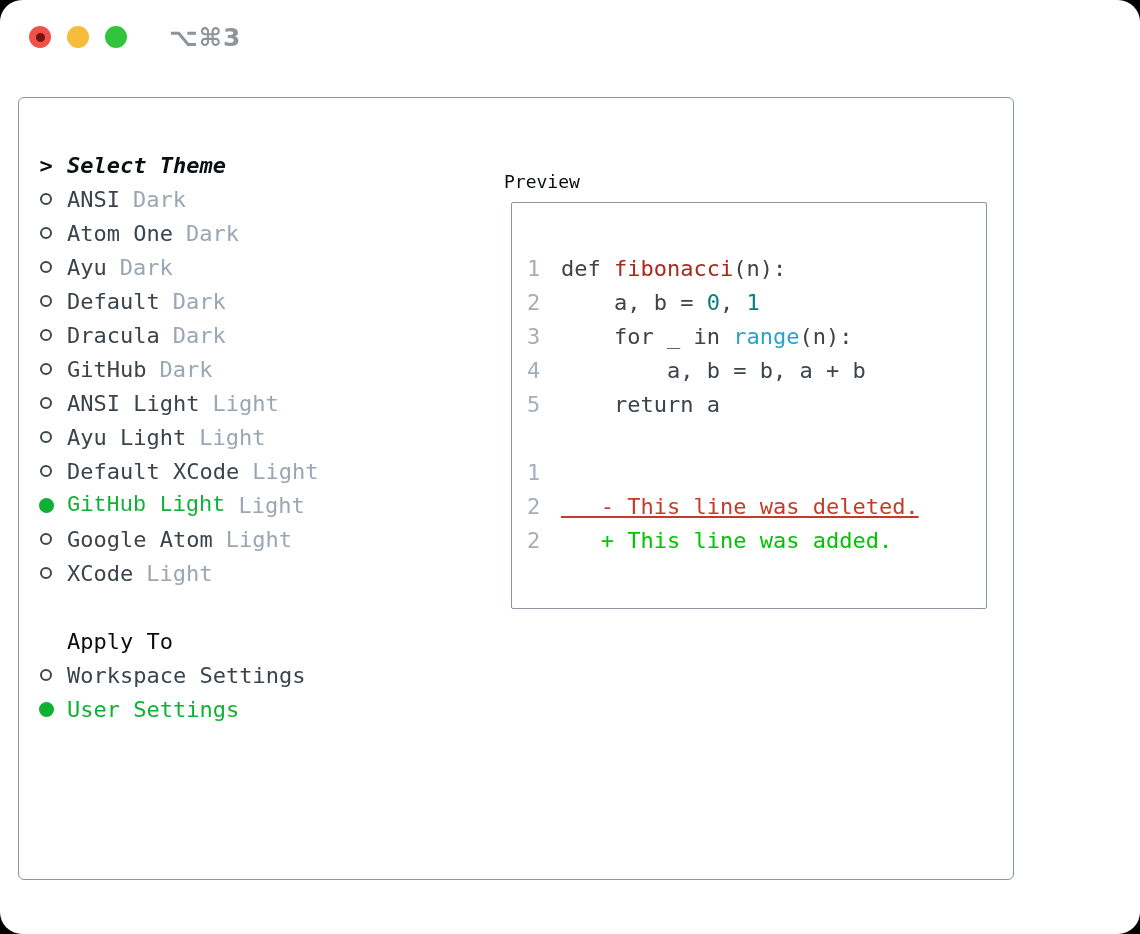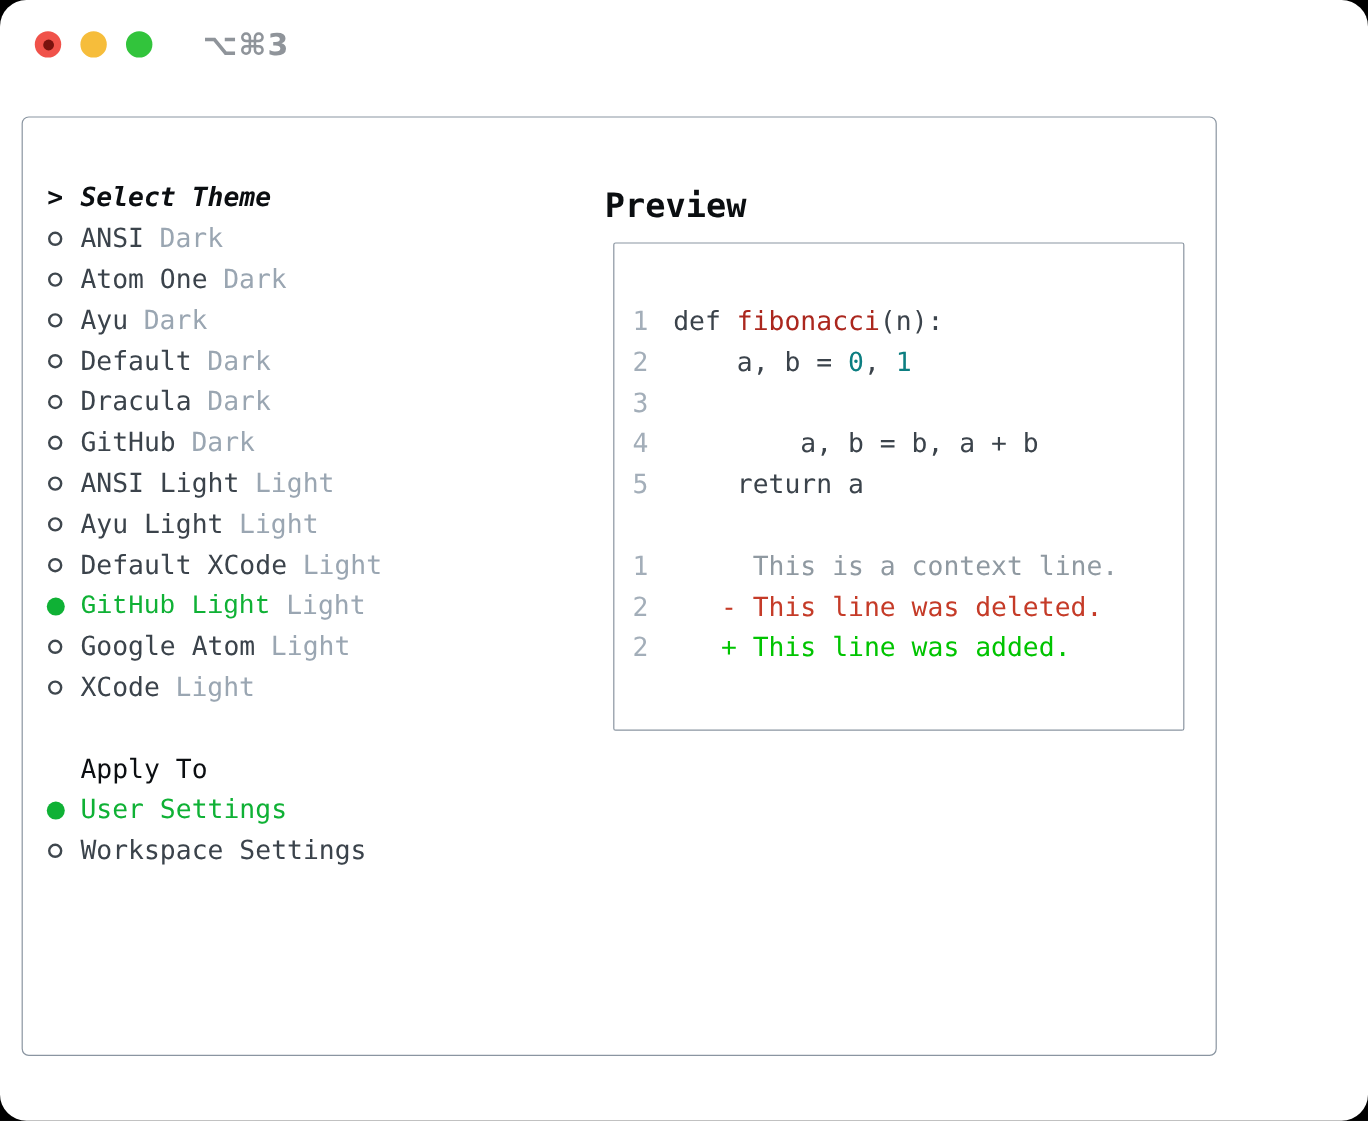--- a/index.html
+++ b/index.html
@@ -31,36 +31,36 @@
   .header-label{font-weight:bold;color:var(--heading-black,#0b0e11);font-style:italic;}
   .t-name{white-space:pre;}
   .t-name.green{color:var(--accent-green,#0fb135);font-family:Liberation Mono, monospace;}
   .t-variant{color:var(--muted-gray,#9aa6b2);margin-left:13px;white-space:pre;}
   .section-label{color:var(--heading-black,#0b0e11);}
   .opt-label.green{color:var(--accent-green,#0fb135);}
   .spacer{height:34px;}
   .hint{color:var(--muted-gray,#9aa6b2);line-height:34px;width:440px;}
 
   
-  .preview-label{position:absolute;left:485px;top:56px;height:34px;display:flex;align-items:center;
-    font-size:28px;font-weight:bold;color:var(--heading-black,#0b0e11);}
+  .preview-label{position:absolute;left:485px;top:66px;height:34px;display:flex;align-items:center;
+    font-size:18px;font-weight:normal;color:var(--heading-black,#0b0e11);}
   .preview-box{
     position:absolute;left:492px;top:104px;width:476px;height:407px;
     border:1.5px solid var(--border-gray,#8a95a1);border-radius:2px;background:#fff;
     padding:48px 0 0 15px;overflow:hidden;
   }
   .crow{display:flex;align-items:center;height:34px;font-size:22px;}
   .lnum{display:inline-block;width:34px;flex:none;color:var(--line-number-gray,#a3aeb9);white-space:pre;}
   .lcontent{white-space:pre;}
   .tok-plain{color:var(--text-dark,#3b434b);}
   .tok-func{color:var(--func-red,#ab271e);}
   .tok-num{color:var(--number-teal,#0c7e81);}
   .tok-builtin{color:var(--builtin-blue,#2aa0cd);}
   .tok-context{color:var(--context-gray,#8f99a1);}
-  .tok-deleted{color:var(--deleted-red,#c53b28);}
+  .tok-deleted{color:var(--deleted-red,#c53b28);text-decoration:underline;}
   .tok-added{color:var(--added-green,#00c400);}
 </style>
 </head>
 <body>
 
 <div class="screen">
 
   <div class="titlebar">
     <span class="light" style="background: rgb(240, 82, 74);">
         <span class="innerdot" style="background: rgb(121, 18, 14);"></span>
@@ -168,29 +168,29 @@
       <div class="spacer"></div>
 
       <div class="row">
         <span class="marker"></span>
         <span class="section-label">Apply To</span>
       </div>
 
       <div>
           <div class="row apply-option">
             <span class="marker">
+              <span class="dot"></span>
+            </span>
+            <span class="opt-label">Workspace Settings</span>
+          </div>
+          <div class="row apply-option">
+            <span class="marker">
               <span class="dot selected"></span>
             </span>
             <span class="opt-label green">User Settings</span>
-          </div>
-          <div class="row apply-option">
-            <span class="marker">
-              <span class="dot"></span>
-            </span>
-            <span class="opt-label">Workspace Settings</span>
           </div>
         </div>
 
       <div class="spacer"></div>
 
     </div>
 
     <div class="preview-label">Preview</div>
 
     <div class="preview-box">
@@ -198,36 +198,36 @@
           <div class="crow">
             <span class="lnum">1</span>
             <span class="lcontent"><span class="tok-plain">def </span><span class="tok-func">fibonacci</span><span class="tok-plain">(n):</span></span>
           </div>
           <div class="crow">
             <span class="lnum">2</span>
             <span class="lcontent"><span class="tok-plain">    a, b = </span><span class="tok-num">0</span><span class="tok-plain">, </span><span class="tok-num">1</span></span>
           </div>
           <div class="crow">
             <span class="lnum">3</span>
+            <span class="lcontent"><span class="tok-plain">    for _ in </span><span class="tok-builtin">range</span><span class="tok-plain">(n):</span></span>
           </div>
           <div class="crow">
             <span class="lnum">4</span>
             <span class="lcontent"><span class="tok-plain">        a, b = b, a + b</span></span>
           </div>
           <div class="crow">
             <span class="lnum">5</span>
             <span class="lcontent"><span class="tok-plain">    return a</span></span>
           </div>
           <div class="crow">
             <span class="lnum"></span>
             <span class="lcontent"></span>
           </div>
           <div class="crow">
             <span class="lnum">1</span>
-            <span class="lcontent"><span class="tok-context">     This is a context line.</span></span>
           </div>
           <div class="crow">
             <span class="lnum">2</span>
             <span class="lcontent"><span class="tok-deleted">   - This line was deleted.</span></span>
           </div>
           <div class="crow">
             <span class="lnum">2</span>
             <span class="lcontent"><span class="tok-added">   + This line was added.</span></span>
           </div>
         </div>

